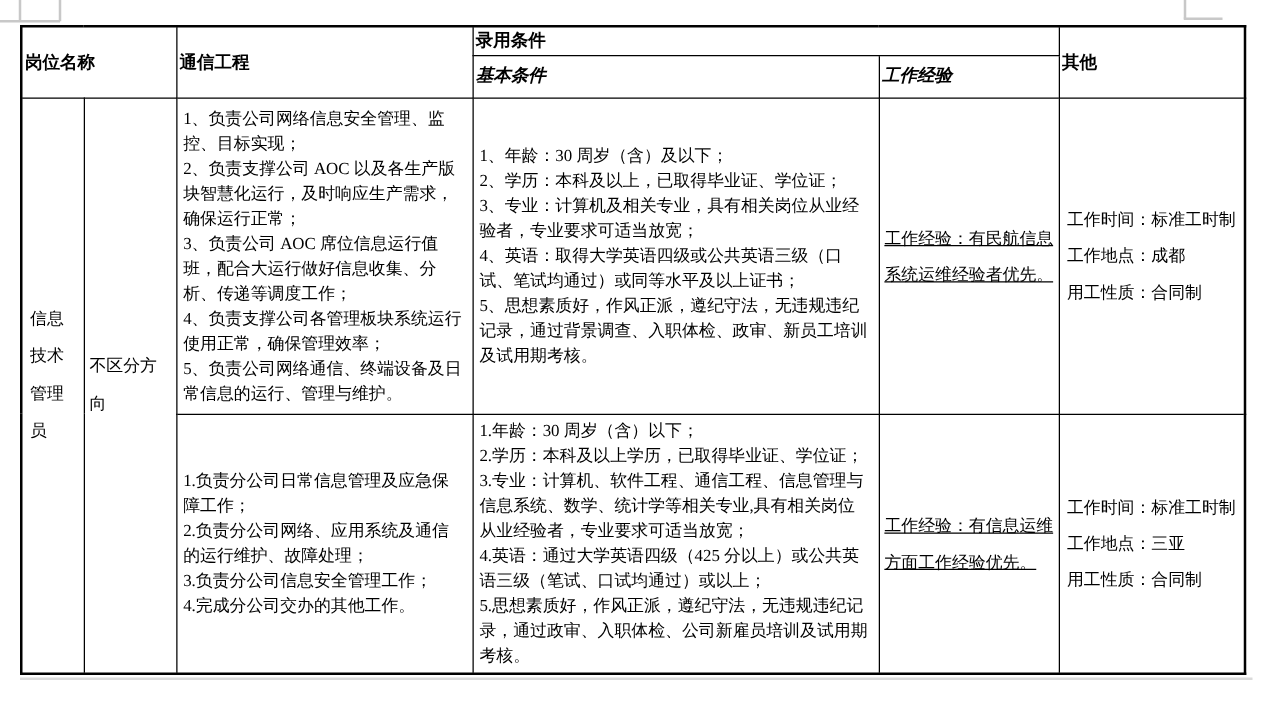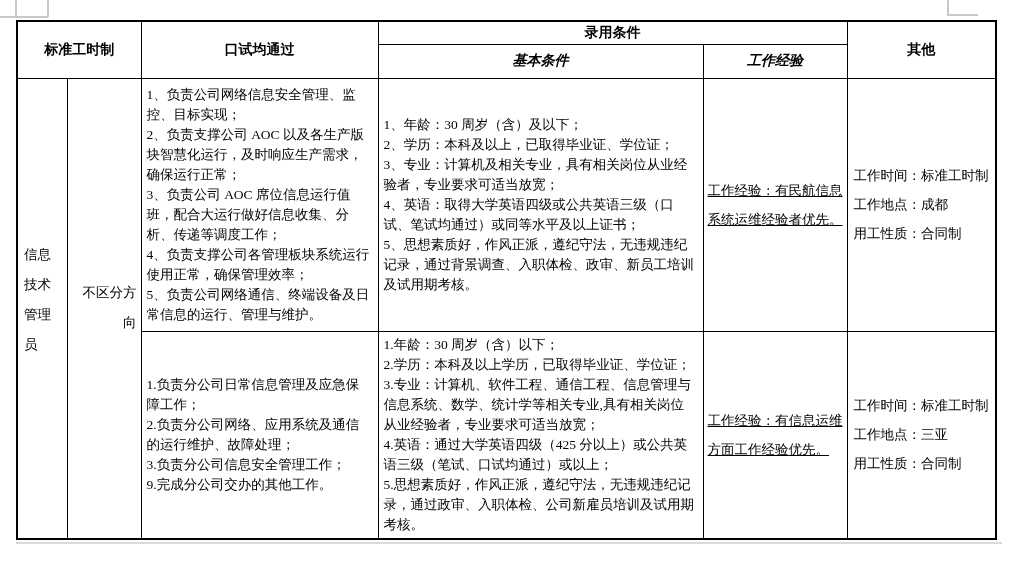--- a/index.html
+++ b/index.html
@@ -19,36 +19,36 @@
     width:979px;
     border:2px solid #000;
   }
   .job-table th, .job-table td {
     border:1.5px solid #000;
     overflow:hidden;
   }
   .job-table th {
     font-size:14px;
     font-weight:bold;
-    text-align:center;
+    text-align:left;
     vertical-align:middle;
     padding:0 2px;
   }
   .job-table td {
     font-size:13.5px;
     vertical-align:middle;
     white-space:pre-line;
   }
   td.cell-position {
     text-align:left;
     padding:2px 4px 19px 6px;
     line-height:30px;
   }
   td.cell-direction {
-    text-align:right;
+    text-align:left;
     padding:0 4px;
     line-height:30px;
   }
   td.cell-desc, td.cell-basic {
     text-align:left;
     padding:3px 6px 3px 5px;
     line-height:20px;
     margin-top:36px;
   }
   td.cell-jobcond {
@@ -82,22 +82,22 @@
     <colgroup>
       <col style="width:50px">
       <col style="width:74px">
       <col style="width:237px">
       <col style="width:325px">
       <col style="width:144px">
       <col style="width:149px">
     </colgroup>
     <tbody>
       <tr class="hrow-1">
-        <th colspan="2" rowspan="2">标准工时制</th>
-        <th rowspan="2">口试均通过</th>
+        <th colspan="2" rowspan="2">岗位名称</th>
+        <th rowspan="2">通信工程</th>
         <th colspan="2">录用条件</th>
         <th rowspan="2">其他</th>
       </tr>
       <tr class="hrow-2">
         <th>基本条件</th>
         <th>工作经验</th>
       </tr>
       <tr class="brow-1">
         <td rowspan="2" class="cell-position">信息技术管理员</td>
         <td rowspan="2" class="cell-direction">不区分方向</td>
@@ -113,21 +113,21 @@
 5、思想素质好，作风正派，遵纪守法，无违规违纪记录，通过背景调查、入职体检、政审、新员工培训及试用期考核。</td>
         <td class="cell-jobcond">工作经验：有民航信息系统运维经验者优先。</td>
         <td class="cell-other">工作时间：标准工时制
 工作地点：成都
 用工性质：合同制</td>
       </tr>
       <tr class="brow-2">
         <td class="cell-desc">1.负责分公司日常信息管理及应急保障工作；
 2.负责分公司网络、应用系统及通信的运行维护、故障处理；
 3.负责分公司信息安全管理工作；
-9.完成分公司交办的其他工作。</td>
+4.完成分公司交办的其他工作。</td>
         <td class="cell-basic">1.年龄：30 周岁（含）以下；
 2.学历：本科及以上学历，已取得毕业证、学位证；
 3.专业：计算机、软件工程、通信工程、信息管理与信息系统、数学、统计学等相关专业,具有相关岗位从业经验者，专业要求可适当放宽；
 4.英语：通过大学英语四级（425 分以上）或公共英语三级（笔试、口试均通过）或以上；
 5.思想素质好，作风正派，遵纪守法，无违规违纪记录，通过政审、入职体检、公司新雇员培训及试用期考核。</td>
         <td class="cell-jobcond">工作经验：有信息运维方面工作经验优先。</td>
         <td class="cell-other">工作时间：标准工时制
 工作地点：三亚
 用工性质：合同制</td>
       </tr>

